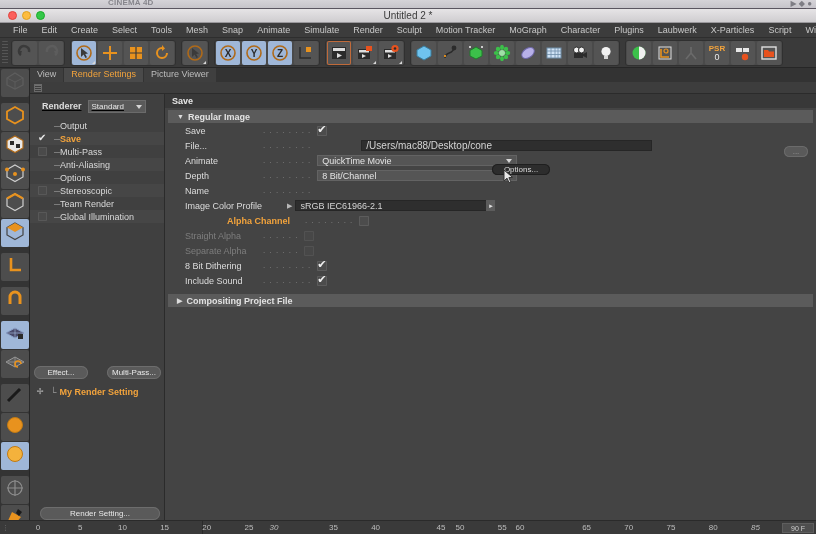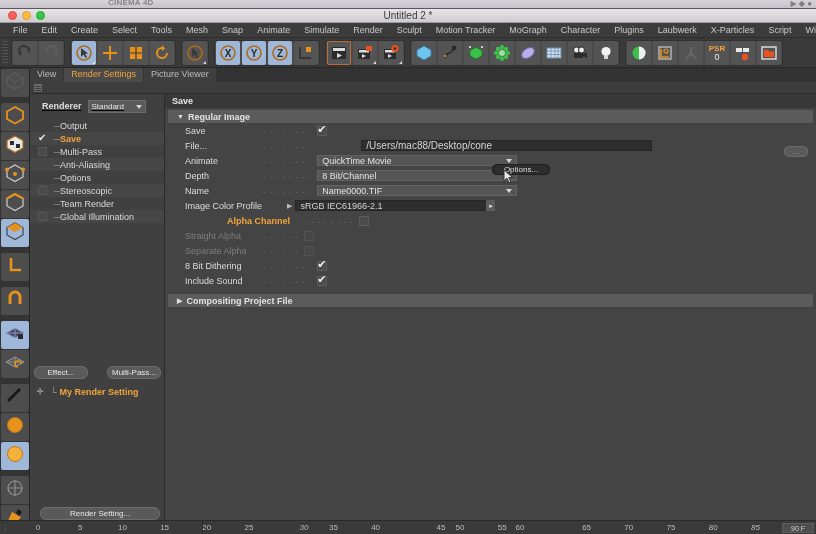--- a/index.html
+++ b/index.html
@@ -782,24 +782,20 @@
           <span class="plabel" style="width:82px">Depth</span>
           <span class="pdots">. . . . . . . .</span>
           <span class="pselect" style="width:200px">
             <span>8 Bit/Channel</span>
             <span class="car"></span>
           </span>
         </div>
         <div class="prow">
           <span class="plabel" style="width:82px">Name</span>
           <span class="pdots">. . . . . . . .</span>
-          <span class="pselect" style="width:200px">
-            <span>Name0000.TIF</span>
-            <span class="car"></span>
-          </span>
         </div>
         <div class="prow">
           <span class="plabel" style="width:100px">Image Color Profile</span>
           <span class="subarrow">▶</span>
           <span class="pcp" style="width:200px">
             <span>sRGB IEC61966-2.1</span>
             <span class="tri">▸</span>
           </span>
         </div>
         <div class="prow">
@@ -843,21 +839,21 @@
   <div class="timeline">
     <span class="tl-grip">⋮</span>
     <div class="tl-sep"></div>
     <div id="ticks">
         <span class="tl-tick" style="left: 38px;">0</span>
         <span class="tl-tick" style="left: 80.2px;">5</span>
         <span class="tl-tick" style="left: 122.4px;">10</span>
         <span class="tl-tick" style="left: 164.6px;">15</span>
         <span class="tl-tick" style="left: 206.8px;">20</span>
         <span class="tl-tick" style="left: 249px;">25</span>
-        <span class="tl-tick" style="left: 304px; font-style: italic;">30</span>
+        <span class="tl-tick" style="left: 274px; font-style: italic;">30</span>
         <span class="tl-tick" style="left: 333.4px;">35</span>
         <span class="tl-tick" style="left: 375.6px;">40</span>
         <span class="tl-tick" style="left: 441px;">45</span>
         <span class="tl-tick" style="left: 460px;">50</span>
         <span class="tl-tick" style="left: 502.2px;">55</span>
         <span class="tl-tick" style="left: 520px;">60</span>
         <span class="tl-tick" style="left: 586.6px;">65</span>
         <span class="tl-tick" style="left: 628.8px;">70</span>
         <span class="tl-tick" style="left: 671px;">75</span>
         <span class="tl-tick" style="left: 713.2px;">80</span>

